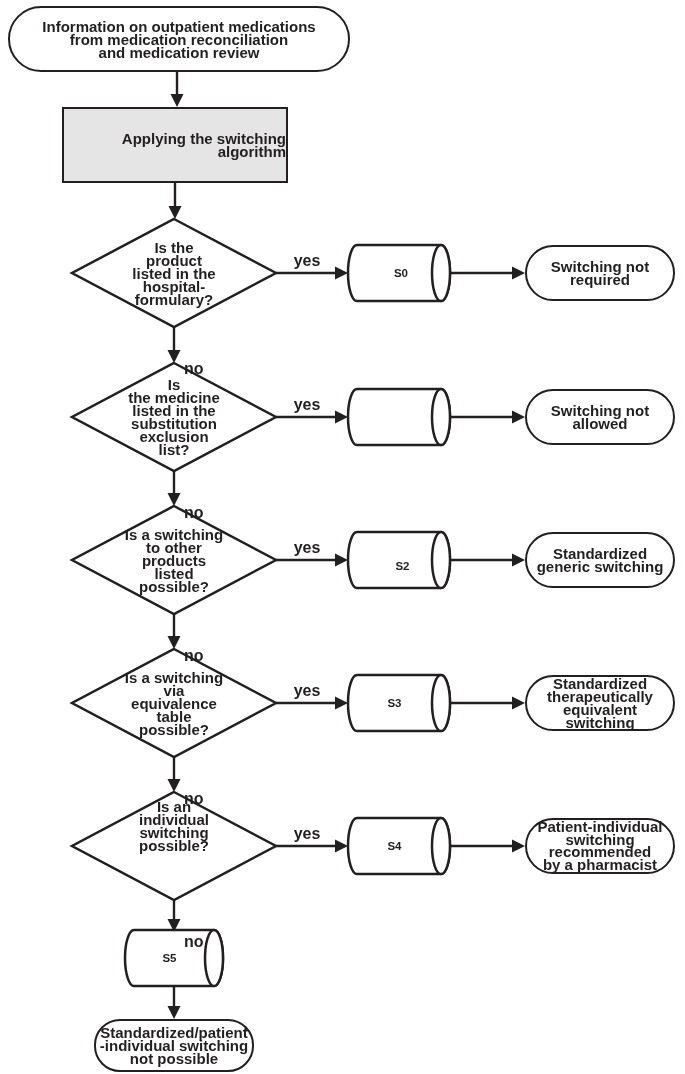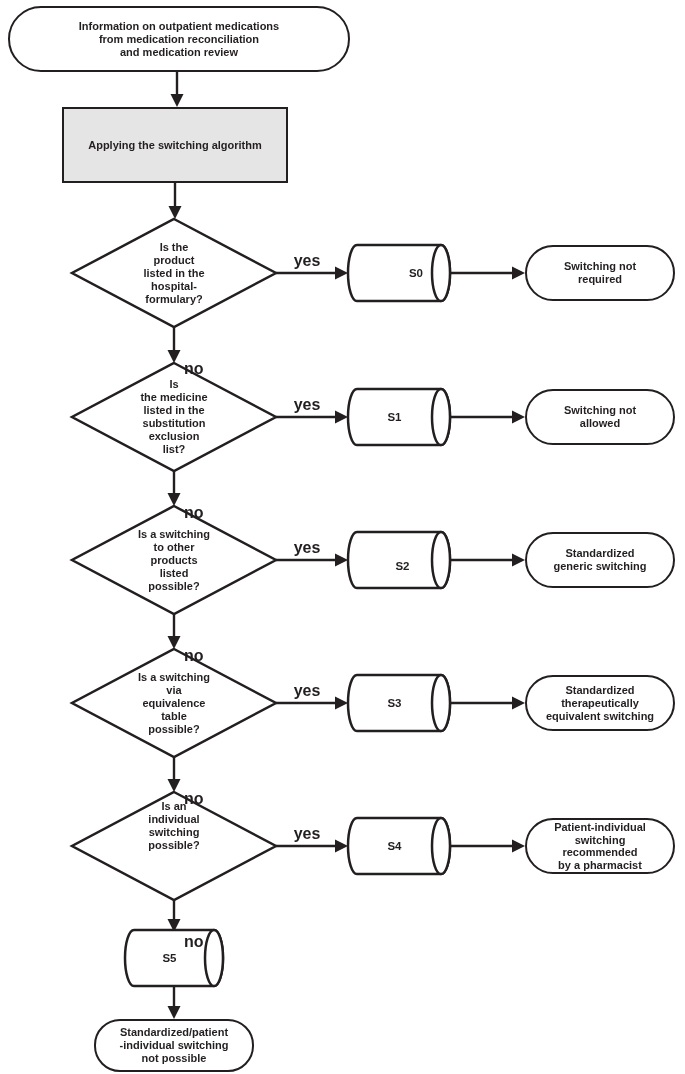--- a/index.html
+++ b/index.html
@@ -9,21 +9,21 @@
     background:#ffffff;
     font-family:"Liberation Sans", sans-serif;
     color:#231f20;
     overflow:hidden;
   }
   #wires{position:absolute;left:0;top:0;}
   .node{
     position:absolute;
     display:flex;align-items:center;justify-content:center;
     text-align:center;
-    font-weight:bold;font-size:11px;line-height:13px;
+    font-weight:bold;font-size:15px;line-height:13px;
     white-space:pre-line;
     box-sizing:border-box;
     color:#231f20;
   }
   .terminator{border:2.5px solid #231f20;border-radius:33px;background:#fff;}
   .process{border:2.5px solid #231f20;background:#e5e5e5;text-align:right;}
   .qtext{background:transparent;}
   .steplabel{background:transparent;font-size:11.5px;}
   .edge-label{
     position:absolute;font-weight:bold;font-size:16px;line-height:13px;
@@ -151,22 +151,21 @@
   <div class="edge-label yes" style="left:290px;top:541px;">yes</div>
   <div class="edge-label yes" style="left:290px;top:684px;">yes</div>
   <div class="edge-label yes" style="left:290px;top:827px;">yes</div>
 
   <div class="edge-label no" style="left:184px;top:329px;">no</div>
   <div class="edge-label no" style="left:184px;top:473px;">no</div>
   <div class="edge-label no" style="left:184px;top:616px;">no</div>
   <div class="edge-label no" style="left:184px;top:759px;">no</div>
   <div class="edge-label no" style="left:184px;top:902px;">no</div>
 
-  <div class="node steplabel" style="left:356px;top:245px;width:93px;height:56px;padding-left:27px;">S0</div>
-  <div class="node steplabel" style="left:348px;top:389px;width:93px;height:56px;">S1</div>
+  <div class="node steplabel" style="left:341px;top:245px;width:93px;height:56px;padding-left:27px;">S0</div>
   <div class="node steplabel" style="left:356px;top:532px;width:93px;height:68px;">S2</div>
   <div class="node steplabel" style="left:348px;top:675px;width:93px;height:56px;">S3</div>
   <div class="node steplabel" style="left:348px;top:818px;width:93px;height:56px;">S4</div>
   <div class="node steplabel" style="left:125px;top:930px;width:89px;height:56px;">S5</div>
 
   <div class="node terminator" style="left:525px;top:245px;width:150px;height:56px;border-radius:28px;">Switching not
 required</div>
   <div class="node terminator" style="left:525px;top:389px;width:150px;height:56px;border-radius:28px;">Switching not
 allowed</div>
   <div class="node terminator" style="left:525px;top:532px;width:150px;height:56px;border-radius:28px;">Standardized

